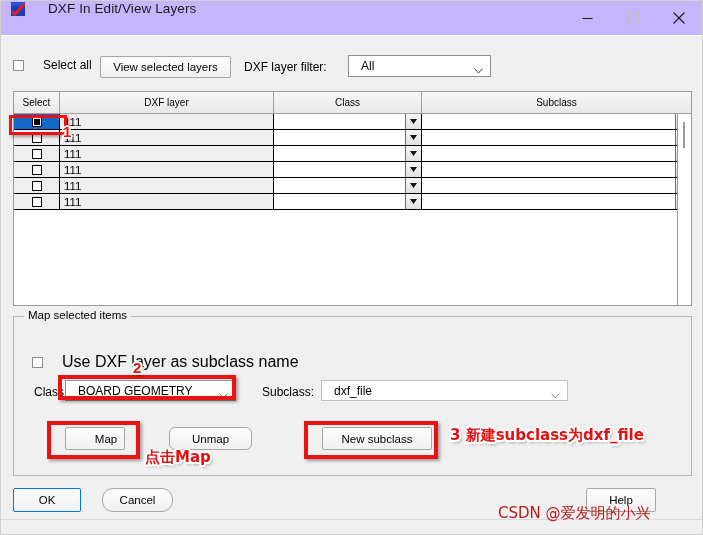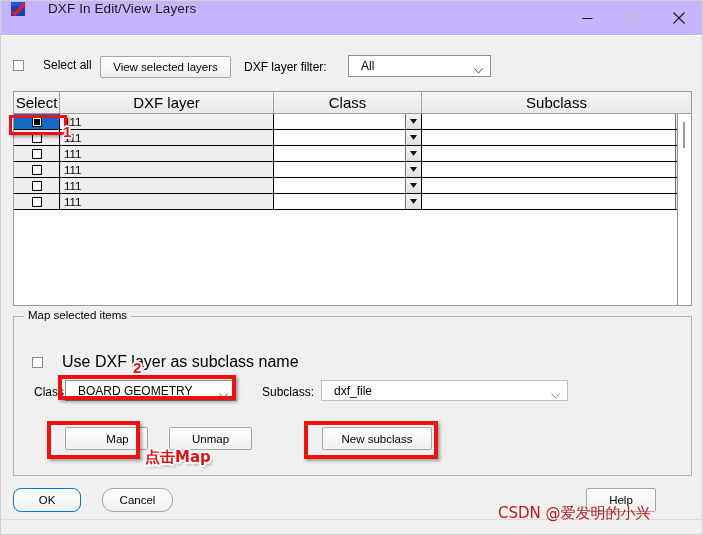--- a/index.html
+++ b/index.html
@@ -88,21 +88,21 @@
     background:#fff;border:1px solid #9a9a9a;box-sizing:border-box;
   }
   .thead{
     display:flex;height:22px;background:#f0f0f0;
   }
   .th{
     background:linear-gradient(#f6f6f6,#e9e9e9);
     border-right:1px solid #a0a0a0;
     border-bottom:1px solid #a0a0a0;
     display:flex;align-items:center;justify-content:center;
-    font-size:15px;box-sizing:border-box;
+    font-size:10px;box-sizing:border-box;
   }
   .th.c0{width:46px;}
   .th.c1{width:214px;}
   .th.c2{width:148px;}
   .th.c3{flex:1 1 auto;border-right:none;}
   .rows{position:relative;}
   .row{display:flex;height:16px;box-sizing:border-box;border-bottom:1px solid #000;}
   .cell{box-sizing:border-box;display:flex;align-items:center;}
   .cell.sel{
     width:46px;background:#efefef;border-right:1px solid #000;
@@ -148,28 +148,28 @@
     position:absolute;left:10px;top:-8px;background:#f0f0f0;padding:0 4px;font-size:11.5px;
   }
   #use-dxf-layer-checkbox{position:absolute;left:18px;top:36px;font-size:16px;}
   .class-label{position:absolute;left:20px;top:68px;font-size:12px;}
   #class-combo{position:absolute;left:51px;top:63px;width:171px;height:21px;}
   .subclass-label{position:absolute;left:248px;top:68px;font-size:12px;}
   #subclass-combo{
     position:absolute;left:307px;top:63px;width:247px;height:21px;
     border:1px solid #c2c2c2;
   }
-  #map-button{position:absolute;left:51px;top:110px;width:83px;height:23px;padding-left:22px;}
-  #unmap-button{position:absolute;left:155px;top:110px;width:83px;height:23px;}
+  #map-button{position:absolute;left:51px;top:110px;width:60px;height:23px;padding-left:22px;}
+  #unmap-button{position:absolute;left:155px;top:110px;width:83px;height:23px;border-radius:6px;}
   #new-subclass-button{position:absolute;left:308px;top:110px;width:110px;height:23px;}
 
   
   #ok-button{
     position:absolute;left:12px;top:487px;width:68px;height:24px;
-    border:1px solid #0078d7;border-radius:8px;
+    border:1px solid #0078d7;border-radius:2px;
   }
   #cancel-button{position:absolute;left:101px;top:487px;width:71px;height:24px;border-radius:11px;}
   #help-button{position:absolute;left:585px;top:487px;width:70px;height:24px;}
   .footer-sep{
     position:absolute;left:0;right:0;top:518px;height:1px;background:#dcdcdc;
   }
   .watermark{
     position:absolute;left:497px;top:503px;
     font-size:15px;color:#b91c1c;white-space:nowrap;
     font-family:"DejaVu Sans","Liberation Sans",sans-serif;
@@ -450,14 +450,15 @@
   <div class="anno-box" id="anno-box-row1"></div>
   <div class="anno-num" id="anno-num-1">1</div>
 
   <div class="anno-box" id="anno-box-class"></div>
   <div class="anno-num" id="anno-num-2">2</div>
 
   <div class="anno-box" id="anno-box-map"></div>
   <div class="anno-text" id="anno-text-clickmap">点击Map</div>
 
   <div class="anno-box" id="anno-box-newsubclass"></div>
+  <div class="anno-text" id="anno-text-newsubclass">3 新建subclass为dxf_file</div>
 
 </div>
 
 </body></html>

